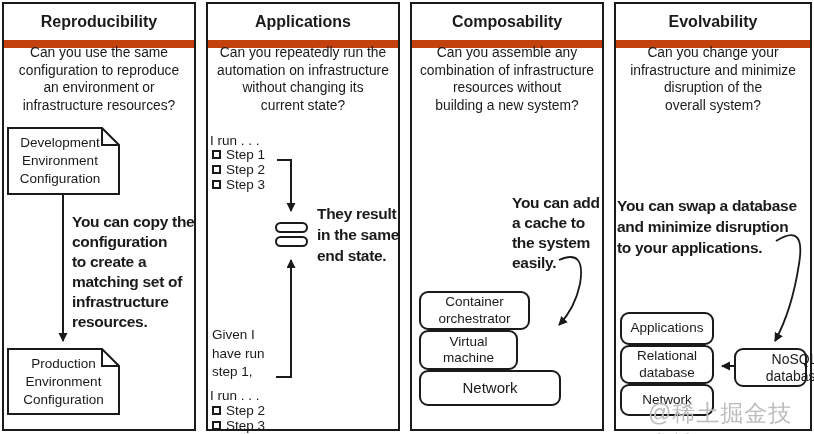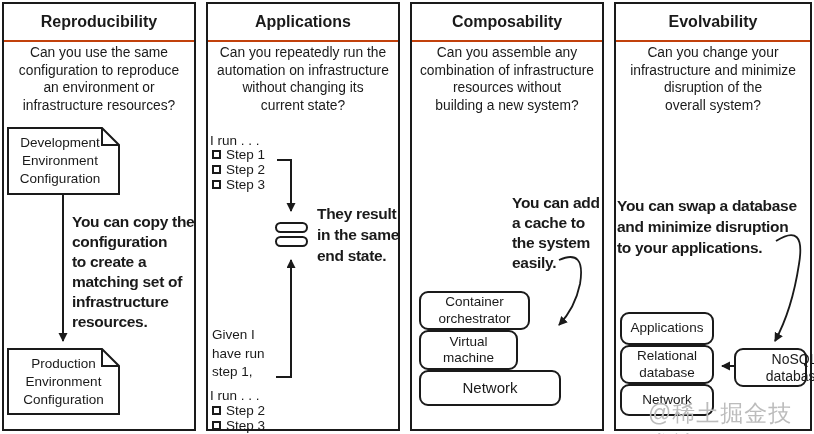--- a/index.html
+++ b/index.html
@@ -1,21 +1,21 @@
 <!DOCTYPE html>
 <html><head>
 <meta charset="utf-8">
 <style>
   html,body{margin:0;padding:0;background:#fff;}
   .canvas{
     position:relative;width:814px;height:434px;background:#fff;
     font-family:"Liberation Sans",sans-serif;color:#1a1a1a;overflow:hidden;
   }
   .col{position:absolute;top:2px;height:429px;border:2px solid #1a1a1a;background:#fff;box-sizing:border-box;}
-  .col-h{height:36px;border-bottom:2px solid #c2410c;display:flex;align-items:center;justify-content:center;
+  .col-h{height:36px;border-bottom:8px solid #c2410c;display:flex;align-items:center;justify-content:center;
          font-weight:bold;font-size:16px;}
   .q{position:absolute;text-align:center;font-size:13.8px;line-height:17.6px;white-space:pre-line;}
   .ann{position:absolute;font-weight:bold;font-size:15.5px;line-height:20px;letter-spacing:-0.3px;white-space:pre-line;}
   .rbox{position:absolute;border:2px solid #1a1a1a;border-radius:9px;background:#fff;box-sizing:border-box;
         display:flex;align-items:center;justify-content:center;text-align:center;
         font-size:13.5px;line-height:16.5px;white-space:pre-line;}
   .rbox.dashed{border-style:dashed;background:#fff;}
   .doc{position:absolute;}
   .doc-text{position:absolute;inset:2px 2px 2px 2px;display:flex;align-items:center;justify-content:center;
             text-align:center;font-size:13.5px;line-height:18px;white-space:pre-line;}

